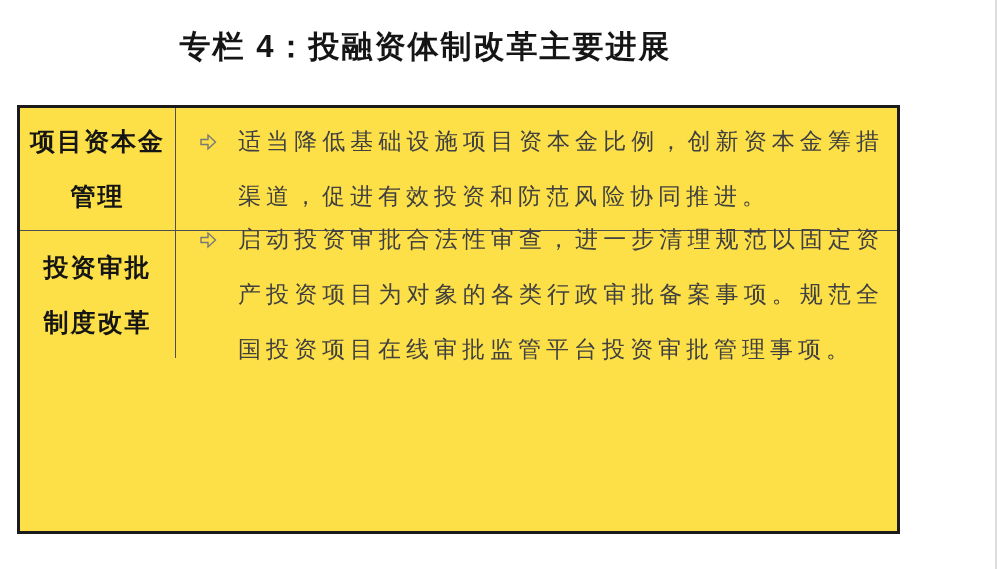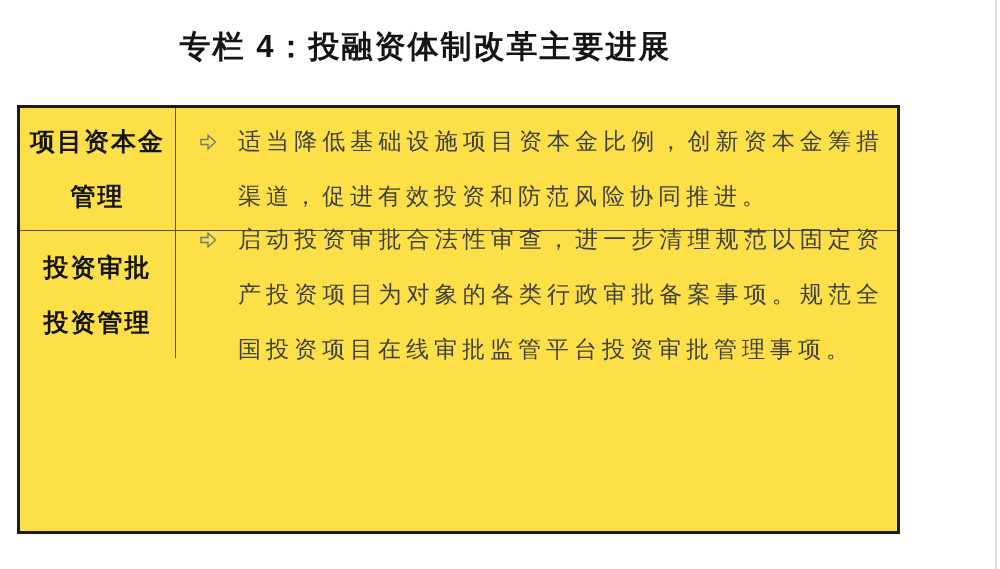--- a/index.html
+++ b/index.html
@@ -100,21 +100,21 @@
           <path d="M3 8.5 H10 V4 L17.5 11 L10 18 V13.5 H3 Z" fill="none" stroke="#777777" stroke-width="1.4"></path>
         </svg>
       </span>
       <div class="para">适当降低基础设施项目资本金比例，创新资本金筹措渠道，促进有效投资和防范风险协同推进。</div>
     </div>
   </div>
 
 
   <div class="row-last" style="display:contents">
     <div class="cell cell-label">投资审批
-投资管理</div>
+制度改革</div>
     <div class="cell cell-body">
       <div class="content-line">
         <span class="bullet">
           <svg width="20" height="22" viewBox="0 0 20 22" aria-hidden="true">
             <path d="M3 8.5 H10 V4 L17.5 11 L10 18 V13.5 H3 Z" fill="none" stroke="#777777" stroke-width="1.4"></path>
           </svg>
         </span>
         <div class="para">启动投资审批合法性审查，进一步清理规范以固定资产投资项目为对象的各类行政审批备案事项。规范全国投资项目在线审批监管平台投资审批管理事项。</div>
       </div>
     </div>

